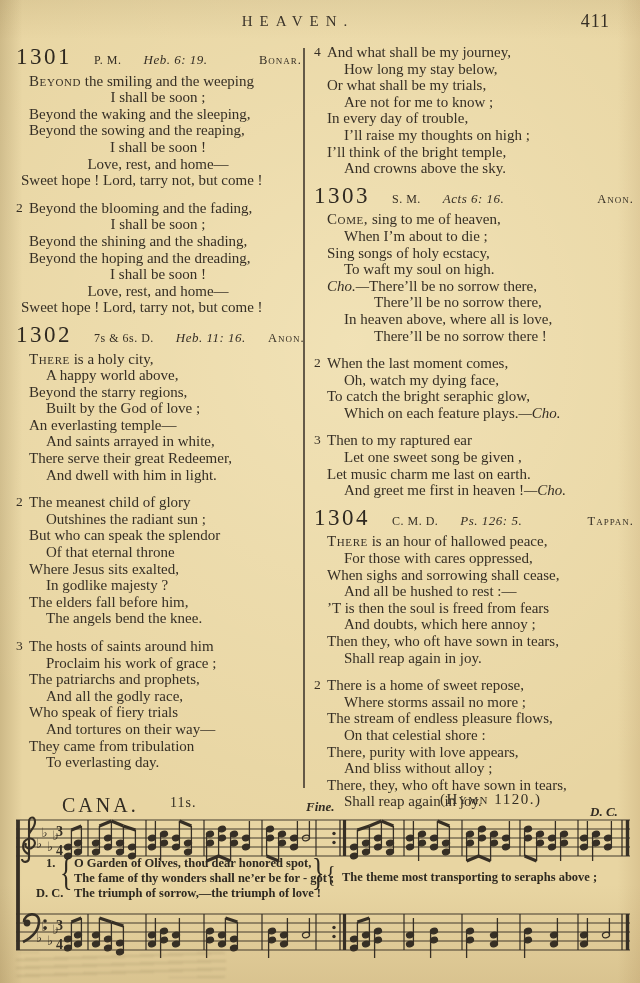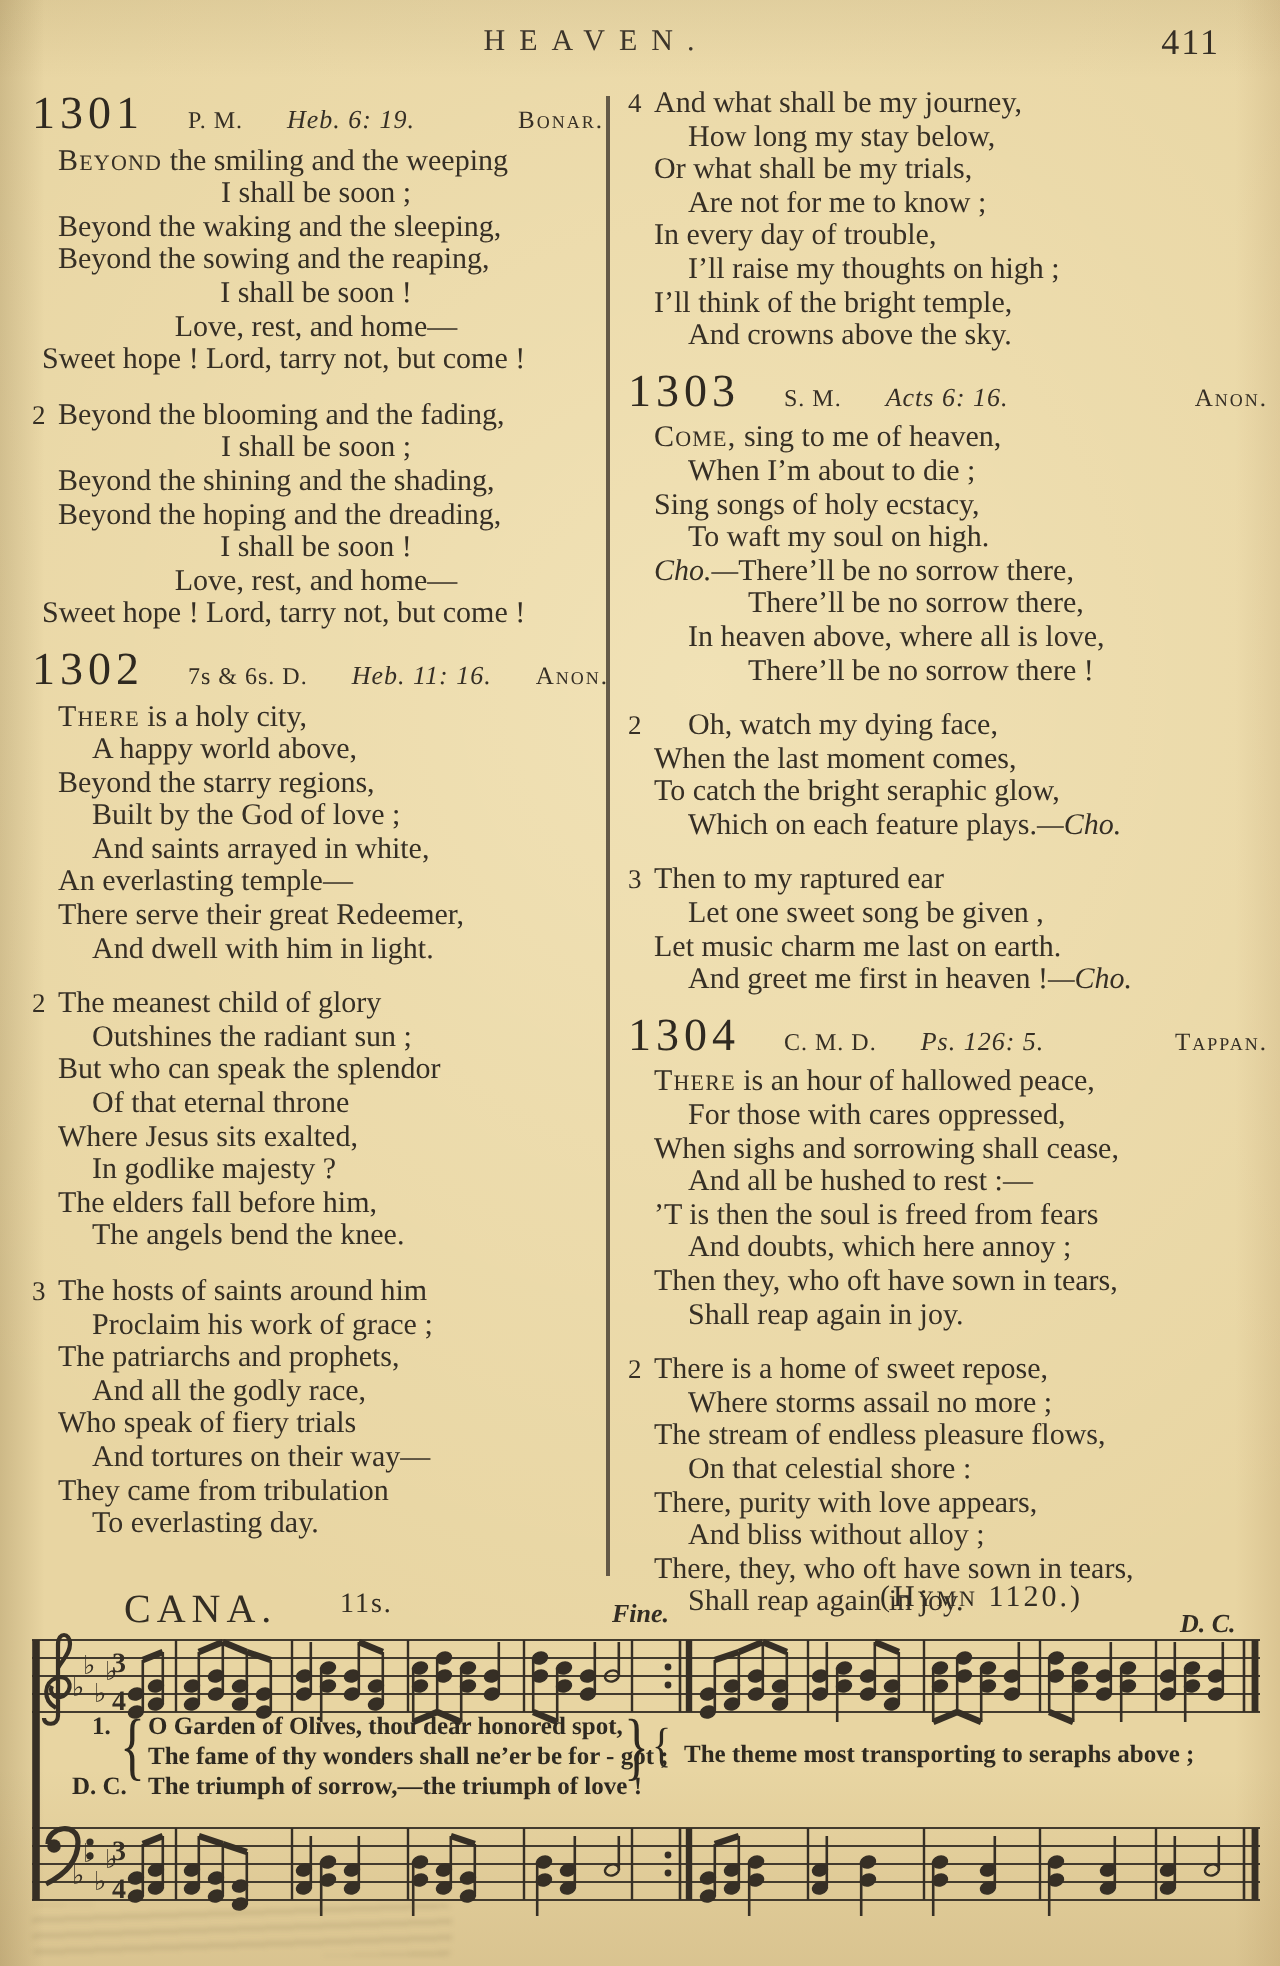--- a/index.html
+++ b/index.html
@@ -99,22 +99,22 @@
           <span class="hnum">1302</span>
           <span class="hmeter">7s &amp; 6s. D.</span>
           <span class="hscrip">Heb. 11: 16.</span>
           <span class="hauth">Anon.</span>
         </div>
         <div class="verse">
           <div class="line al-l"><span class="lead">There</span> is a holy city,</div>
           <div class="line al-i">A happy world above,</div>
           <div class="line al-l">Beyond the starry regions,</div>
           <div class="line al-i">Built by the God of love ;</div>
+          <div class="line al-l">An everlasting temple—</div>
           <div class="line al-i">And saints arrayed in white,</div>
-          <div class="line al-l">An everlasting temple—</div>
           <div class="line al-l">There serve their great Redeemer,</div>
           <div class="line al-i">And dwell with him in light.</div>
         </div>
         <div class="verse">
           <span class="vnum">2</span>
           <div class="line al-l">The meanest child of glory</div>
           <div class="line al-i">Outshines the radiant sun ;</div>
           <div class="line al-l">But who can speak the splendor</div>
           <div class="line al-i">Of that eternal throne</div>
           <div class="line al-l">Where Jesus sits exalted,</div>
@@ -161,22 +161,22 @@
           <div class="line al-i">When I’m about to die ;</div>
           <div class="line al-l">Sing songs of holy ecstacy,</div>
           <div class="line al-i">To waft my soul on high.</div>
           <div class="line al-l"><span class="chit">Cho.—</span>There’ll be no sorrow there,</div>
           <div class="line al-i2">There’ll be no sorrow there,</div>
           <div class="line al-i">In heaven above, where all is love,</div>
           <div class="line al-i2">There’ll be no sorrow there !</div>
         </div>
         <div class="verse">
           <span class="vnum">2</span>
+          <div class="line al-l">When the last moment comes,</div>
           <div class="line al-i">Oh, watch my dying face,</div>
-          <div class="line al-l">When the last moment comes,</div>
           <div class="line al-l">To catch the bright seraphic glow,</div>
           <div class="line al-i">Which on each feature plays.<span class="chit">—Cho.</span></div>
         </div>
         <div class="verse">
           <span class="vnum">3</span>
           <div class="line al-l">Then to my raptured ear</div>
           <div class="line al-i">Let one sweet song be given ,</div>
           <div class="line al-l">Let music charm me last on earth.</div>
           <div class="line al-i">And greet me first in heaven !<span class="chit">—Cho.</span></div>
         </div>

